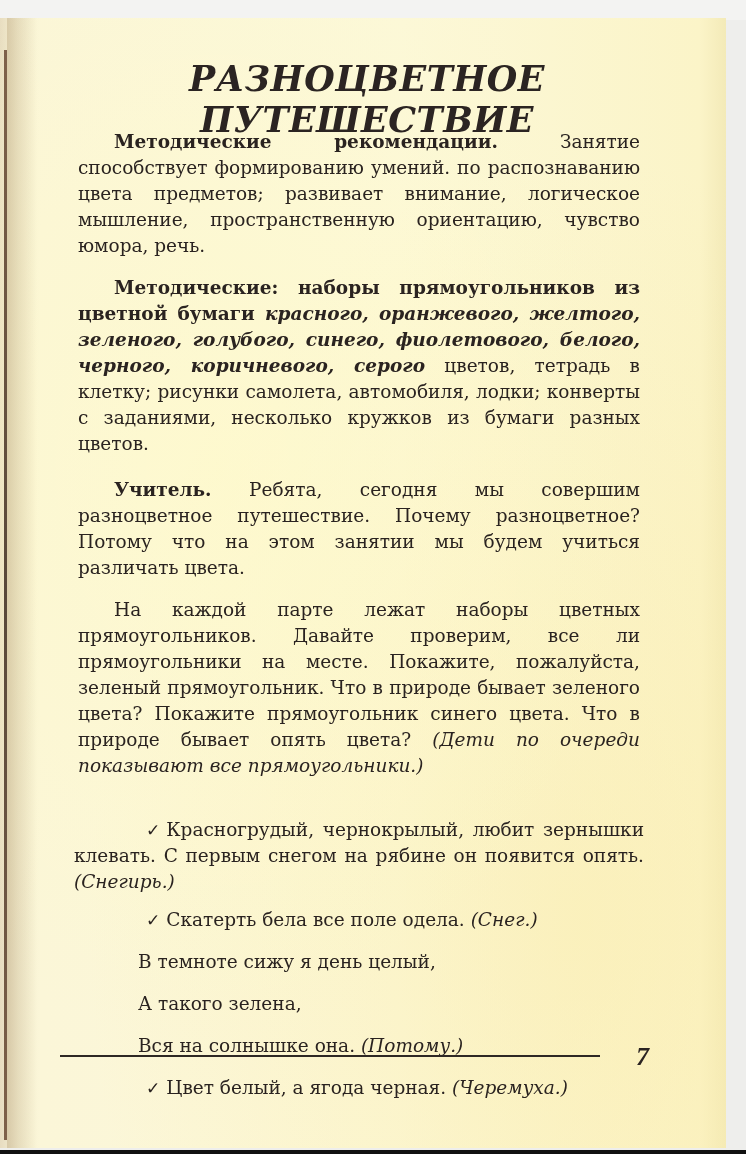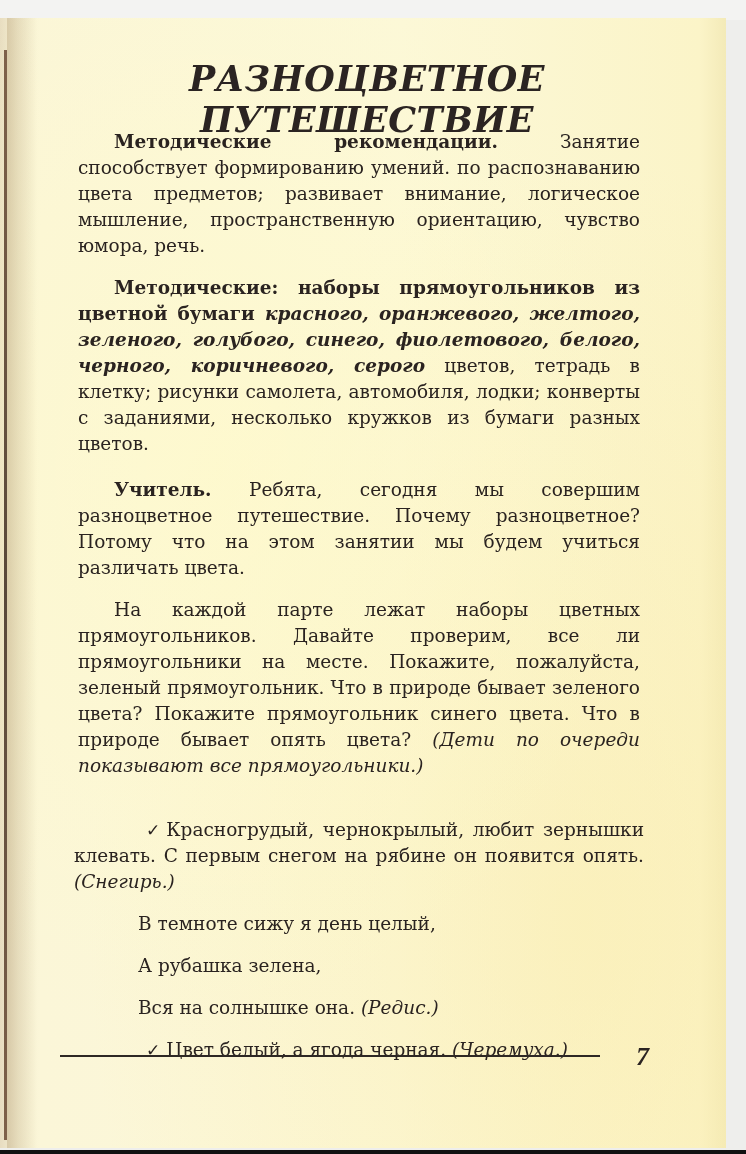--- a/index.html
+++ b/index.html
@@ -130,22 +130,23 @@
 
 <div class="body-text">
   <p><span class="b">Методические рекомендации.</span><span> Занятие способствует формированию умений. по распознаванию цвета предметов; развивает внимание, логическое мышление, пространственную ориентацию, чувство юмора, речь.</span></p>
   <p class="b"><span>Методические:</span><span> наборы прямоугольников из цветной бумаги </span><span class="i">красного, оранжевого, желтого, зеленого, голубого, синего, фиолетового, белого, черного, коричневого, серого</span><span style="font-weight:normal"> цветов, тетрадь в клетку; рисунки самолета, автомобиля, лодки; конверты с заданиями, несколько кружков из бумаги разных цветов.</span></p>
   <p class="gap-before"><span class="b">Учитель.</span><span> Ребята, сегодня мы совершим разноцветное путешествие. Почему разноцветное? Потому что на этом занятии мы будем учиться различать цвета.</span></p>
   <p><span>На каждой парте лежат наборы цветных прямоугольников. Давайте проверим, все ли прямоугольники на месте. Покажите, пожалуйста, зеленый прямоугольник. Что в природе бывает зеленого цвета? Покажите прямоугольник синего цвета. Что в природе бывает опять цвета? </span><span class="i">(Дети по очереди показывают все прямоугольники.)</span></p>
 </div>
 
 <div class="riddles">
   <p class="riddle"><span class="check">✓</span><span>Красногрудый, чернокрылый, любит зернышки клевать. С первым снегом на рябине он появится опять. </span><span class="i">(Снегирь.)</span></p>
+  <p class="riddle"><span class="check">✓</span><span>Скатерть бела все поле одела. </span><span class="i">(Снег.)</span></p>
   <p class="verse-line">В темноте сижу я день целый,</p>
-  <p class="verse-line">А рубашка зелена,</p>
-  <p class="verse-line"><span>Вся на солнышке она. </span><span class="i">(Редис.)</span></p>
+  <p class="verse-line">А такого зелена,</p>
+  <p class="verse-line"><span>Вся на солнышке она. </span><span class="i">(Потому.)</span></p>
   <p class="riddle"><span class="check">✓</span><span>Цвет белый, а ягода черная. </span><span class="i">(Черемуха.)</span></p>
 </div>
 
 <div class="footer-rule"></div>
 <div class="page-number">7</div>
 
 <div class="bottom-line"></div>
 
 </body></html>

